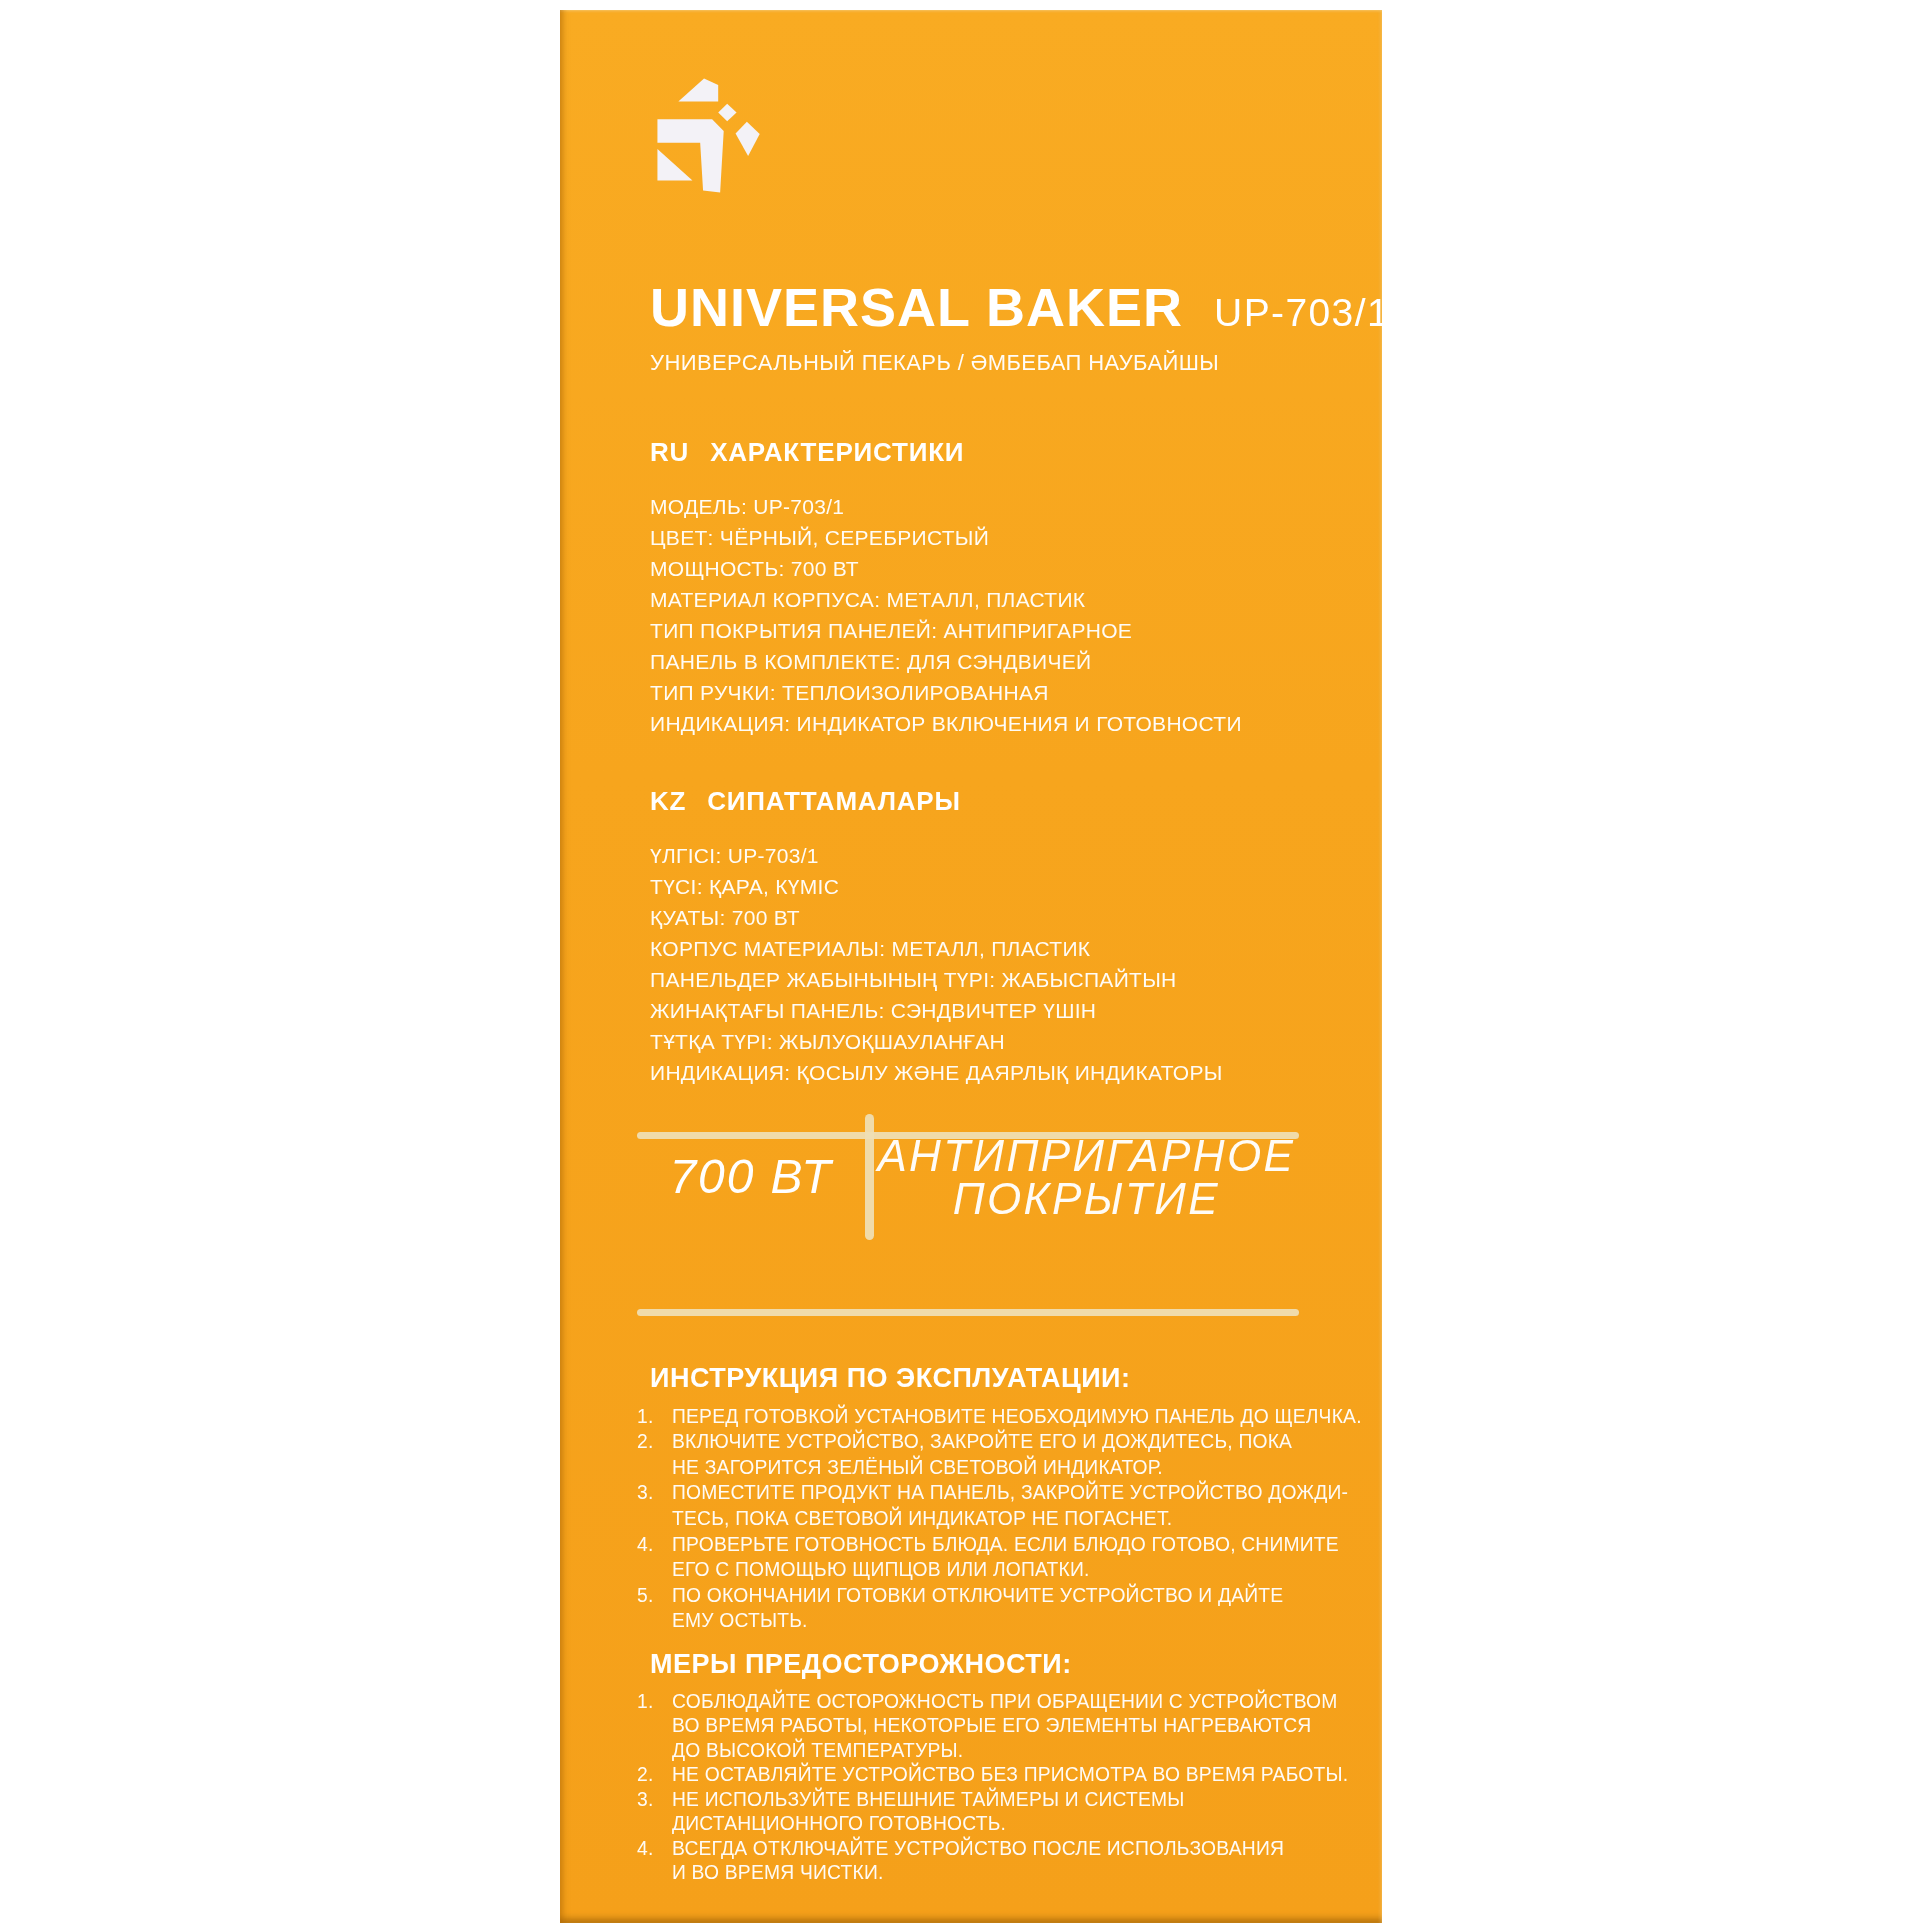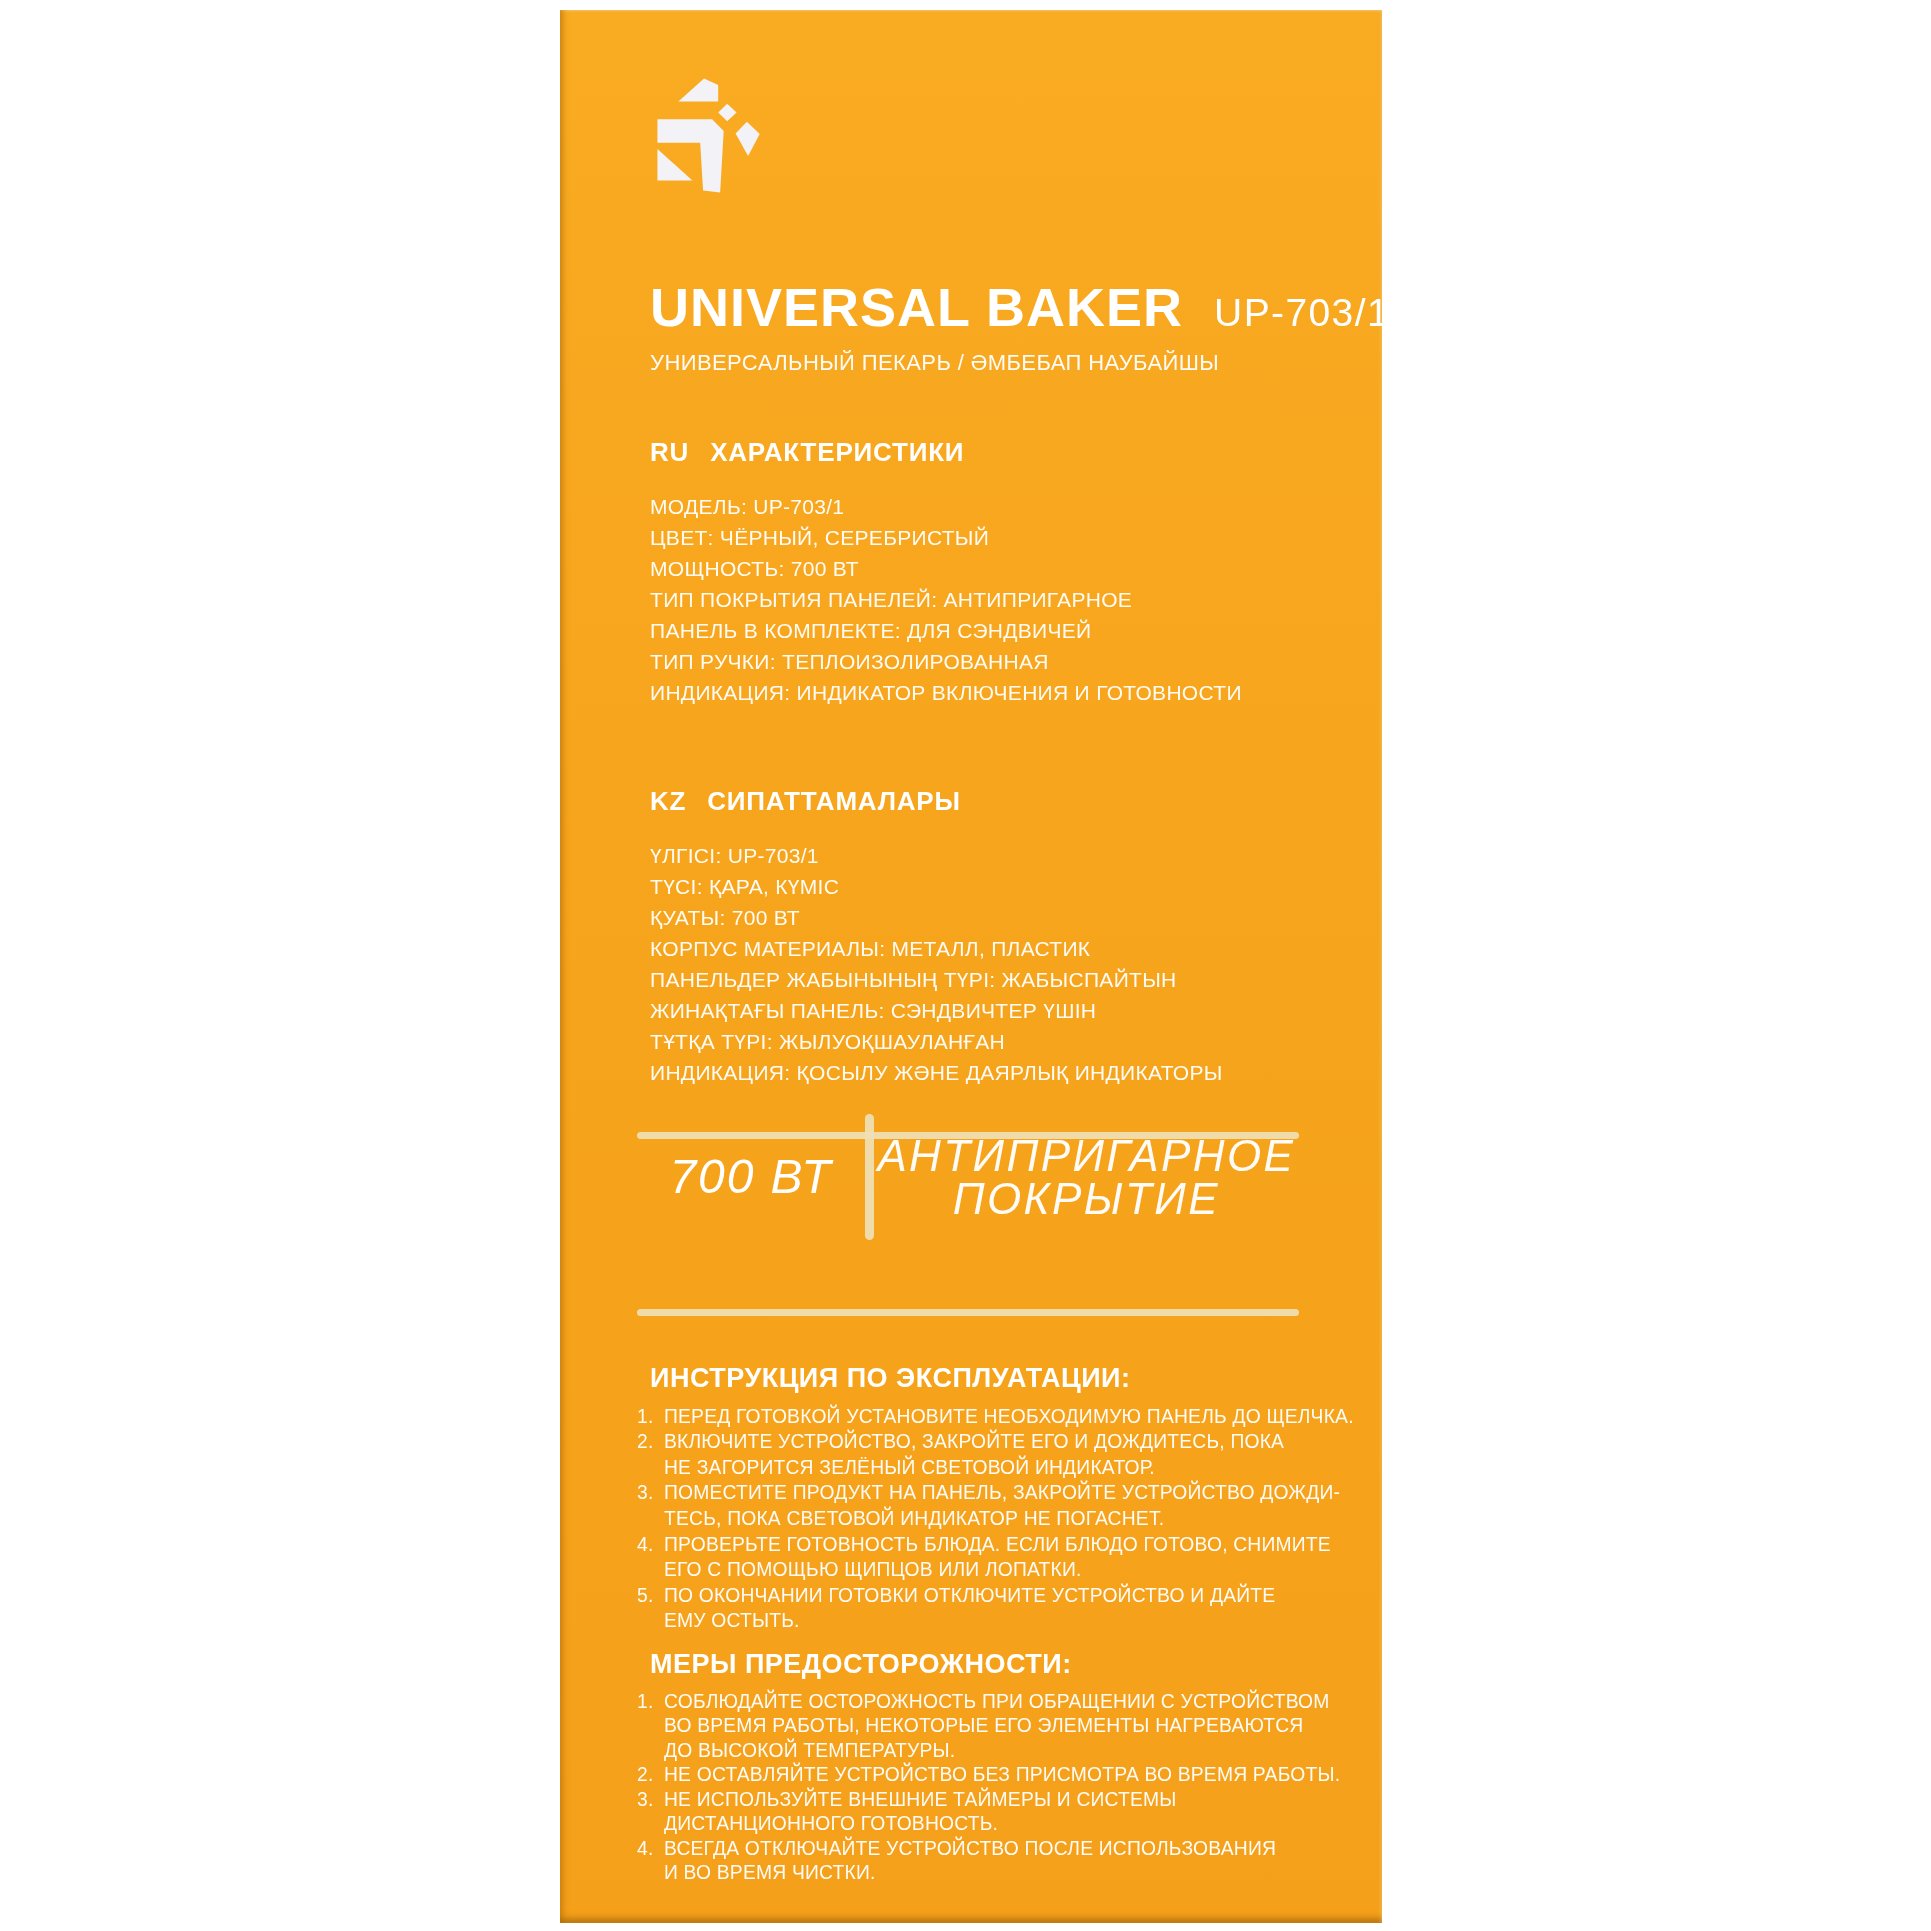--- a/index.html
+++ b/index.html
@@ -50,21 +50,21 @@
 
   .list-head{position:absolute;left:90px;font-size:27px;font-weight:bold;letter-spacing:0.5px;white-space:nowrap;margin:0;}
   #instr-head{top:1353px;}
   #safety-head{top:1639px;}
 
   .numlist{position:absolute;left:77px;width:706px;font-weight:400;letter-spacing:0.2px;color:rgba(255,255,255,.96);}
   #instr-list{top:1394px;font-size:19.3px;line-height:25.6px;}
   #safety-list{top:1680px;font-size:19.3px;line-height:24.5px;}
   .num-item{display:flex;align-items:flex-start;}
   .num{width:27px;flex:none;}
-  .lines{flex:1;min-width:0;white-space:nowrap;}
+  .lines{flex:1;min-width:0;white-space:nowrap;margin-left:8px;}
 </style>
 </head>
 <body>
 
 <div class="panel">
 
   <svg class="logo-svg" viewBox="0 0 180 170" aria-hidden="true">
     <polygon points="42.7,54.3 69.3,30.7 84,37.3 84,54.3"></polygon>
     <polygon points="93.3,56.7 103,65.7 93.3,75 84,65.7"></polygon>
     <polygon points="113.7,75.3 127,88 115,111 102,87.7"></polygon>
@@ -79,20 +79,21 @@
 
   <div class="subtitle">УНИВЕРСАЛЬНЫЙ ПЕКАРЬ / ӘМБЕБАП НАУБАЙШЫ</div>
 
   <div class="sec-head" id="ru-head">
     <span class="lang">RU</span><span>ХАРАКТЕРИСТИКИ</span>
   </div>
   <div class="spec-list" id="ru-list">
       <div class="spec-line">МОДЕЛЬ: UP-703/1</div>
       <div class="spec-line">ЦВЕТ: ЧЁРНЫЙ, СЕРЕБРИСТЫЙ</div>
       <div class="spec-line">МОЩНОСТЬ: 700 ВТ</div>
+      <div class="spec-line">МАТЕРИАЛ КОРПУСА: МЕТАЛЛ, ПЛАСТИК</div>
       <div class="spec-line">ТИП ПОКРЫТИЯ ПАНЕЛЕЙ: АНТИПРИГАРНОЕ</div>
       <div class="spec-line">ПАНЕЛЬ В КОМПЛЕКТЕ: ДЛЯ СЭНДВИЧЕЙ</div>
       <div class="spec-line">ТИП РУЧКИ: ТЕПЛОИЗОЛИРОВАННАЯ</div>
       <div class="spec-line">ИНДИКАЦИЯ: ИНДИКАТОР ВКЛЮЧЕНИЯ И ГОТОВНОСТИ</div>
     </div>
 
   <div class="sec-head" id="kz-head">
     <span class="lang">KZ</span><span>СИПАТТАМАЛАРЫ</span>
   </div>
   <div class="spec-list" id="kz-list">

